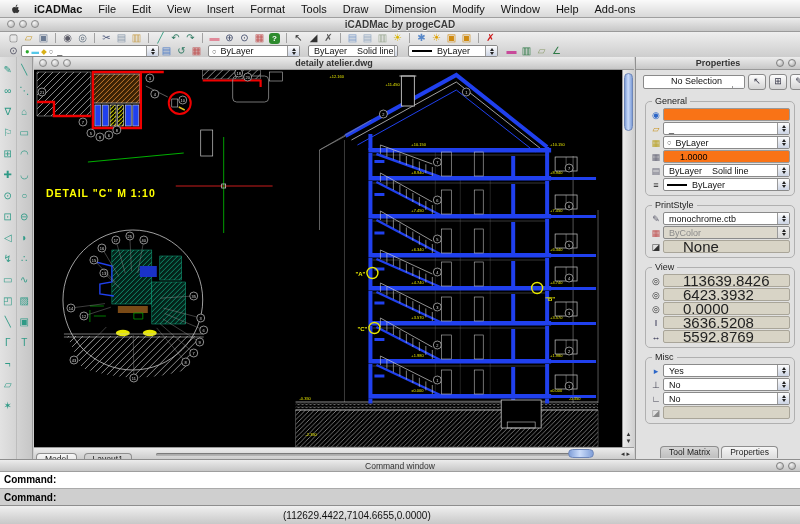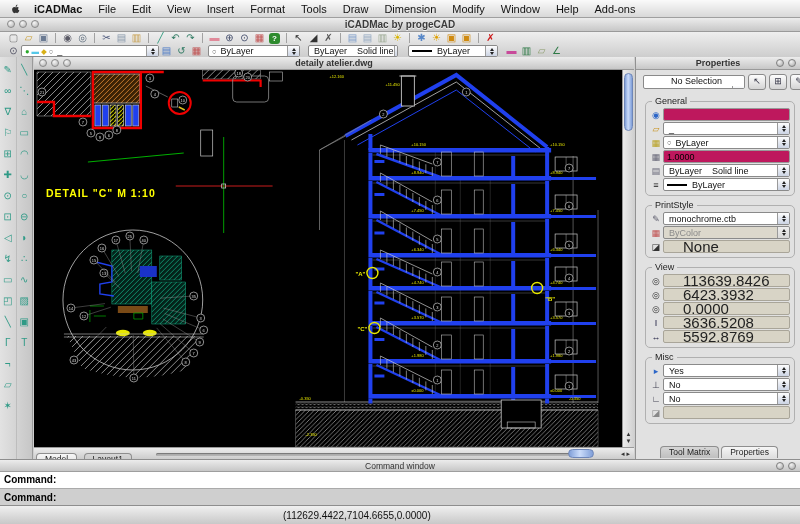--- a/index.html
+++ b/index.html
@@ -71,22 +71,22 @@
           background:radial-gradient(circle at 35% 30%,#f2f2f2,#a8a8a8);border:1px solid #808080;box-sizing:border-box;}
   #pselrow{display:flex;align-items:center;padding:4px 4px 2px 7px;gap:3px;}
   #pselrow .combo{width:102px;height:14px;flex-direction:column;}
   .pbtn{width:16px;height:14px;border:1px solid #8a8a8a;border-radius:3px;background:linear-gradient(#fdfdfd,#d4d4d4);
         font-size:9px;line-height:13px;text-align:center;color:#334;flex:none;}
   .pgroup{position:relative;border:1px solid #b0b0b0;border-radius:5px;margin:9px 5px 4px 9px;padding:5px 4px 3px 3px;}
   .glabel{position:absolute;top:-6px;left:6px;background:#e1e1e1;padding:0 3px;font-size:9px;color:#222;}
   .prow{display:flex;align-items:center;margin:1px 0;}
   .picon{width:14px;font-size:9px;text-align:center;flex:none;}
   .pf{flex:1;height:13px;}
-  .input{background:#be185d;border:1px solid #999;border-radius:2px;font-size:9px;display:flex;align-items:center;
-         padding-left:3px;box-sizing:border-box;}
+  .input{background:#f97316;border:1px solid #999;border-radius:2px;font-size:9px;display:flex;align-items:center;
+         padding-left:16px;box-sizing:border-box;}
   .ro{background:#d8d4c6;border:1px solid #a9a599;border-radius:2px;font-size:15px;display:flex;align-items:center;
       padding-left:19px;box-sizing:border-box;color:#222;}
   .combo.dis{background:#dcd8cc;color:#8a8a8a;}
   .combo.dis .stepper{background:linear-gradient(#eee,#d8d8d8);}
   #ptabs{position:absolute;bottom:0;left:0;right:0;height:13px;display:flex;justify-content:center;}
   
   #cmdbar{position:absolute;top:459px;left:0;width:100%;height:11px;background:linear-gradient(#ececec,#c7c7c7);
           border-top:1px solid #8e8e8e;border-bottom:1px solid #9e9e9e;display:flex;align-items:center;justify-content:center;
           font-size:8.5px;color:#333;box-sizing:content-box;position:absolute;}
   .cround{position:absolute;top:2px;width:8px;height:8px;border-radius:50%;

